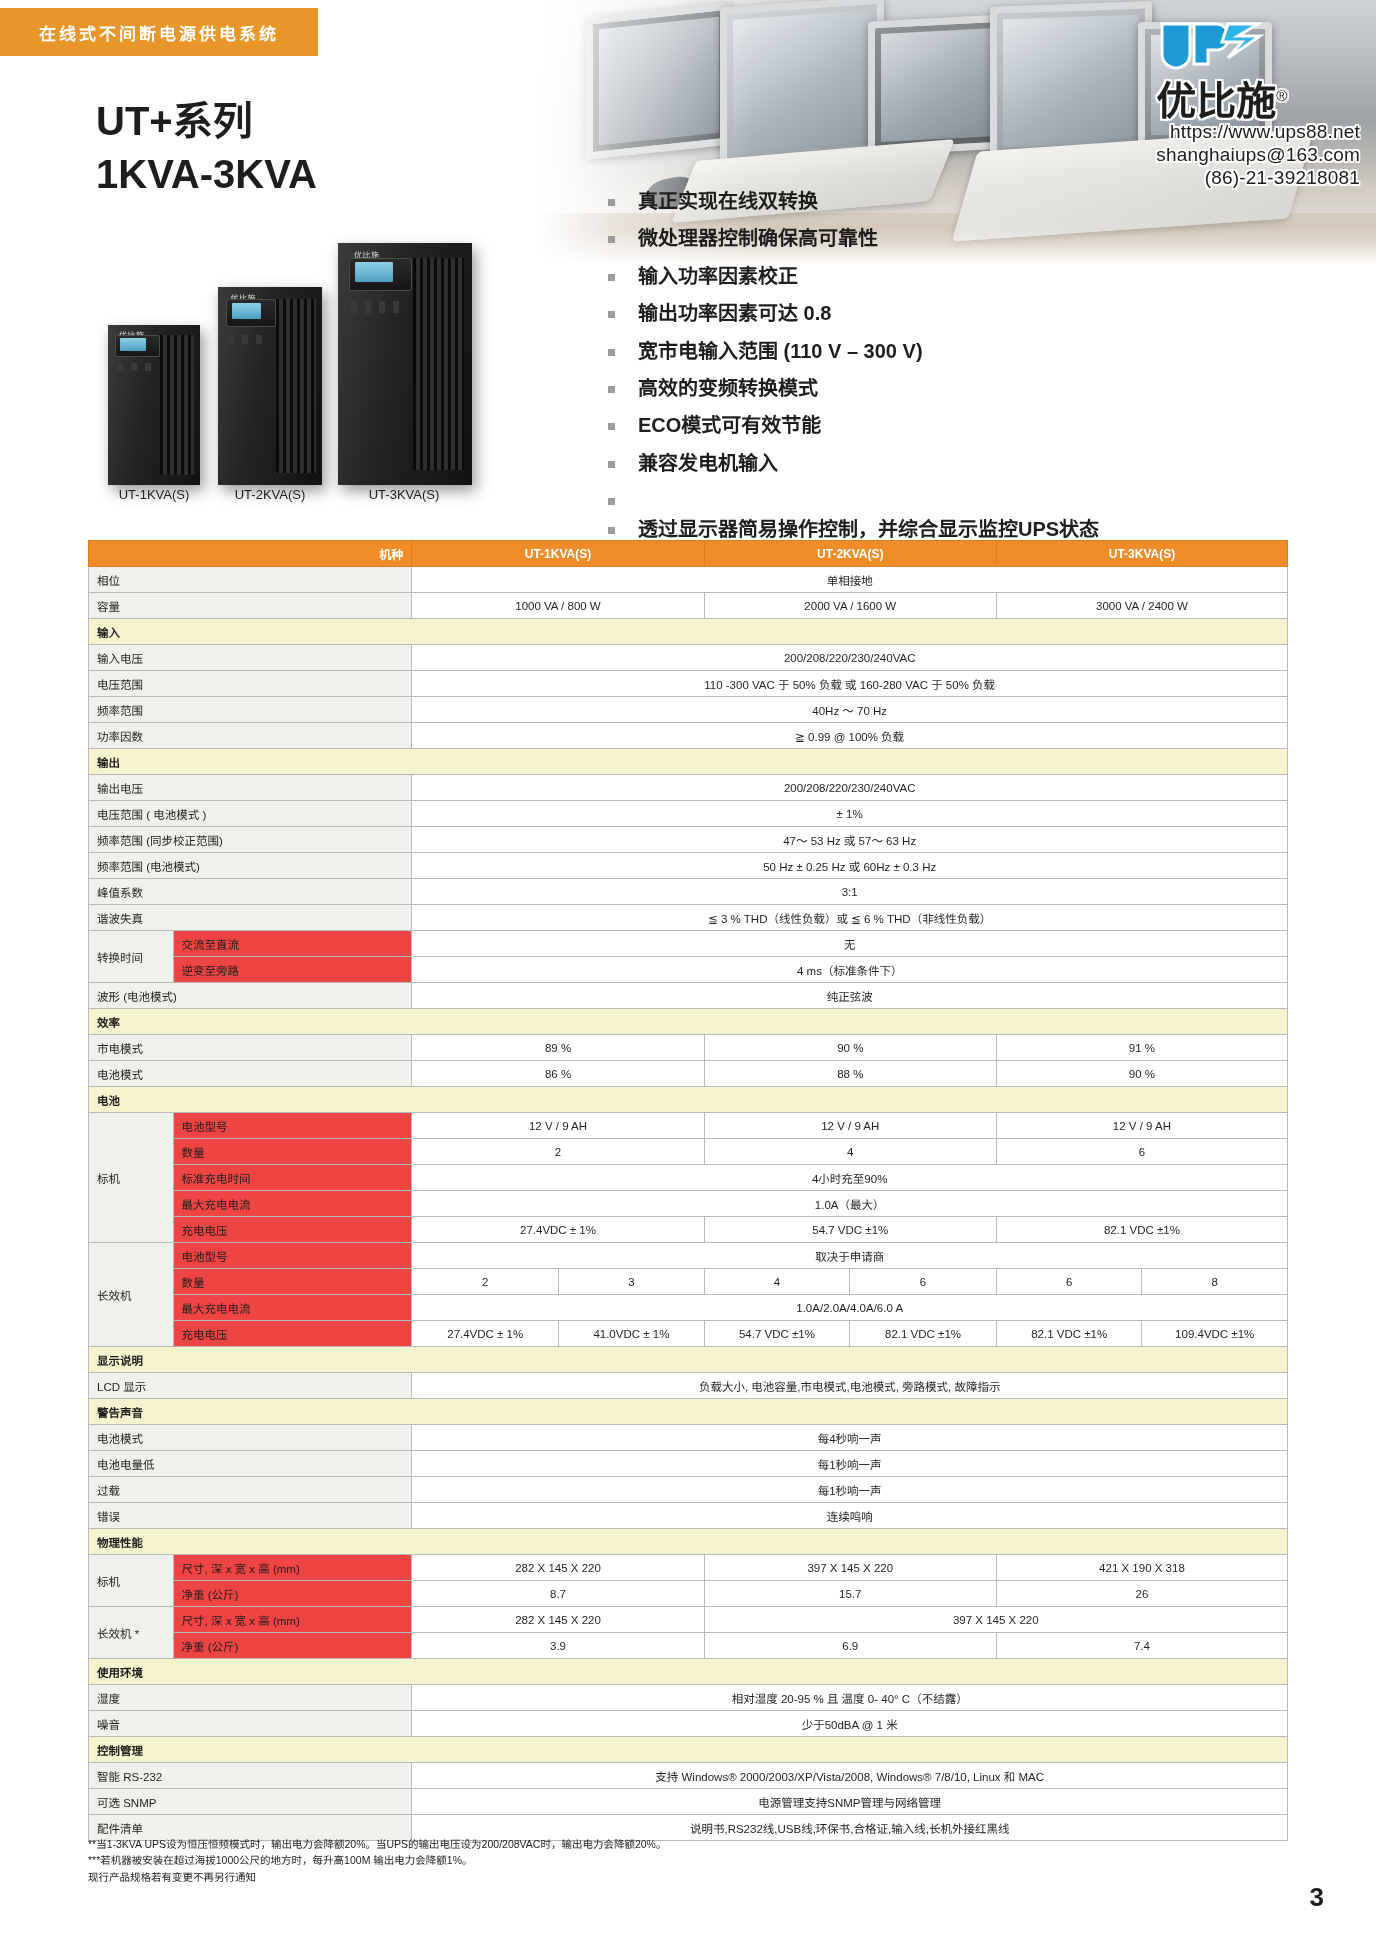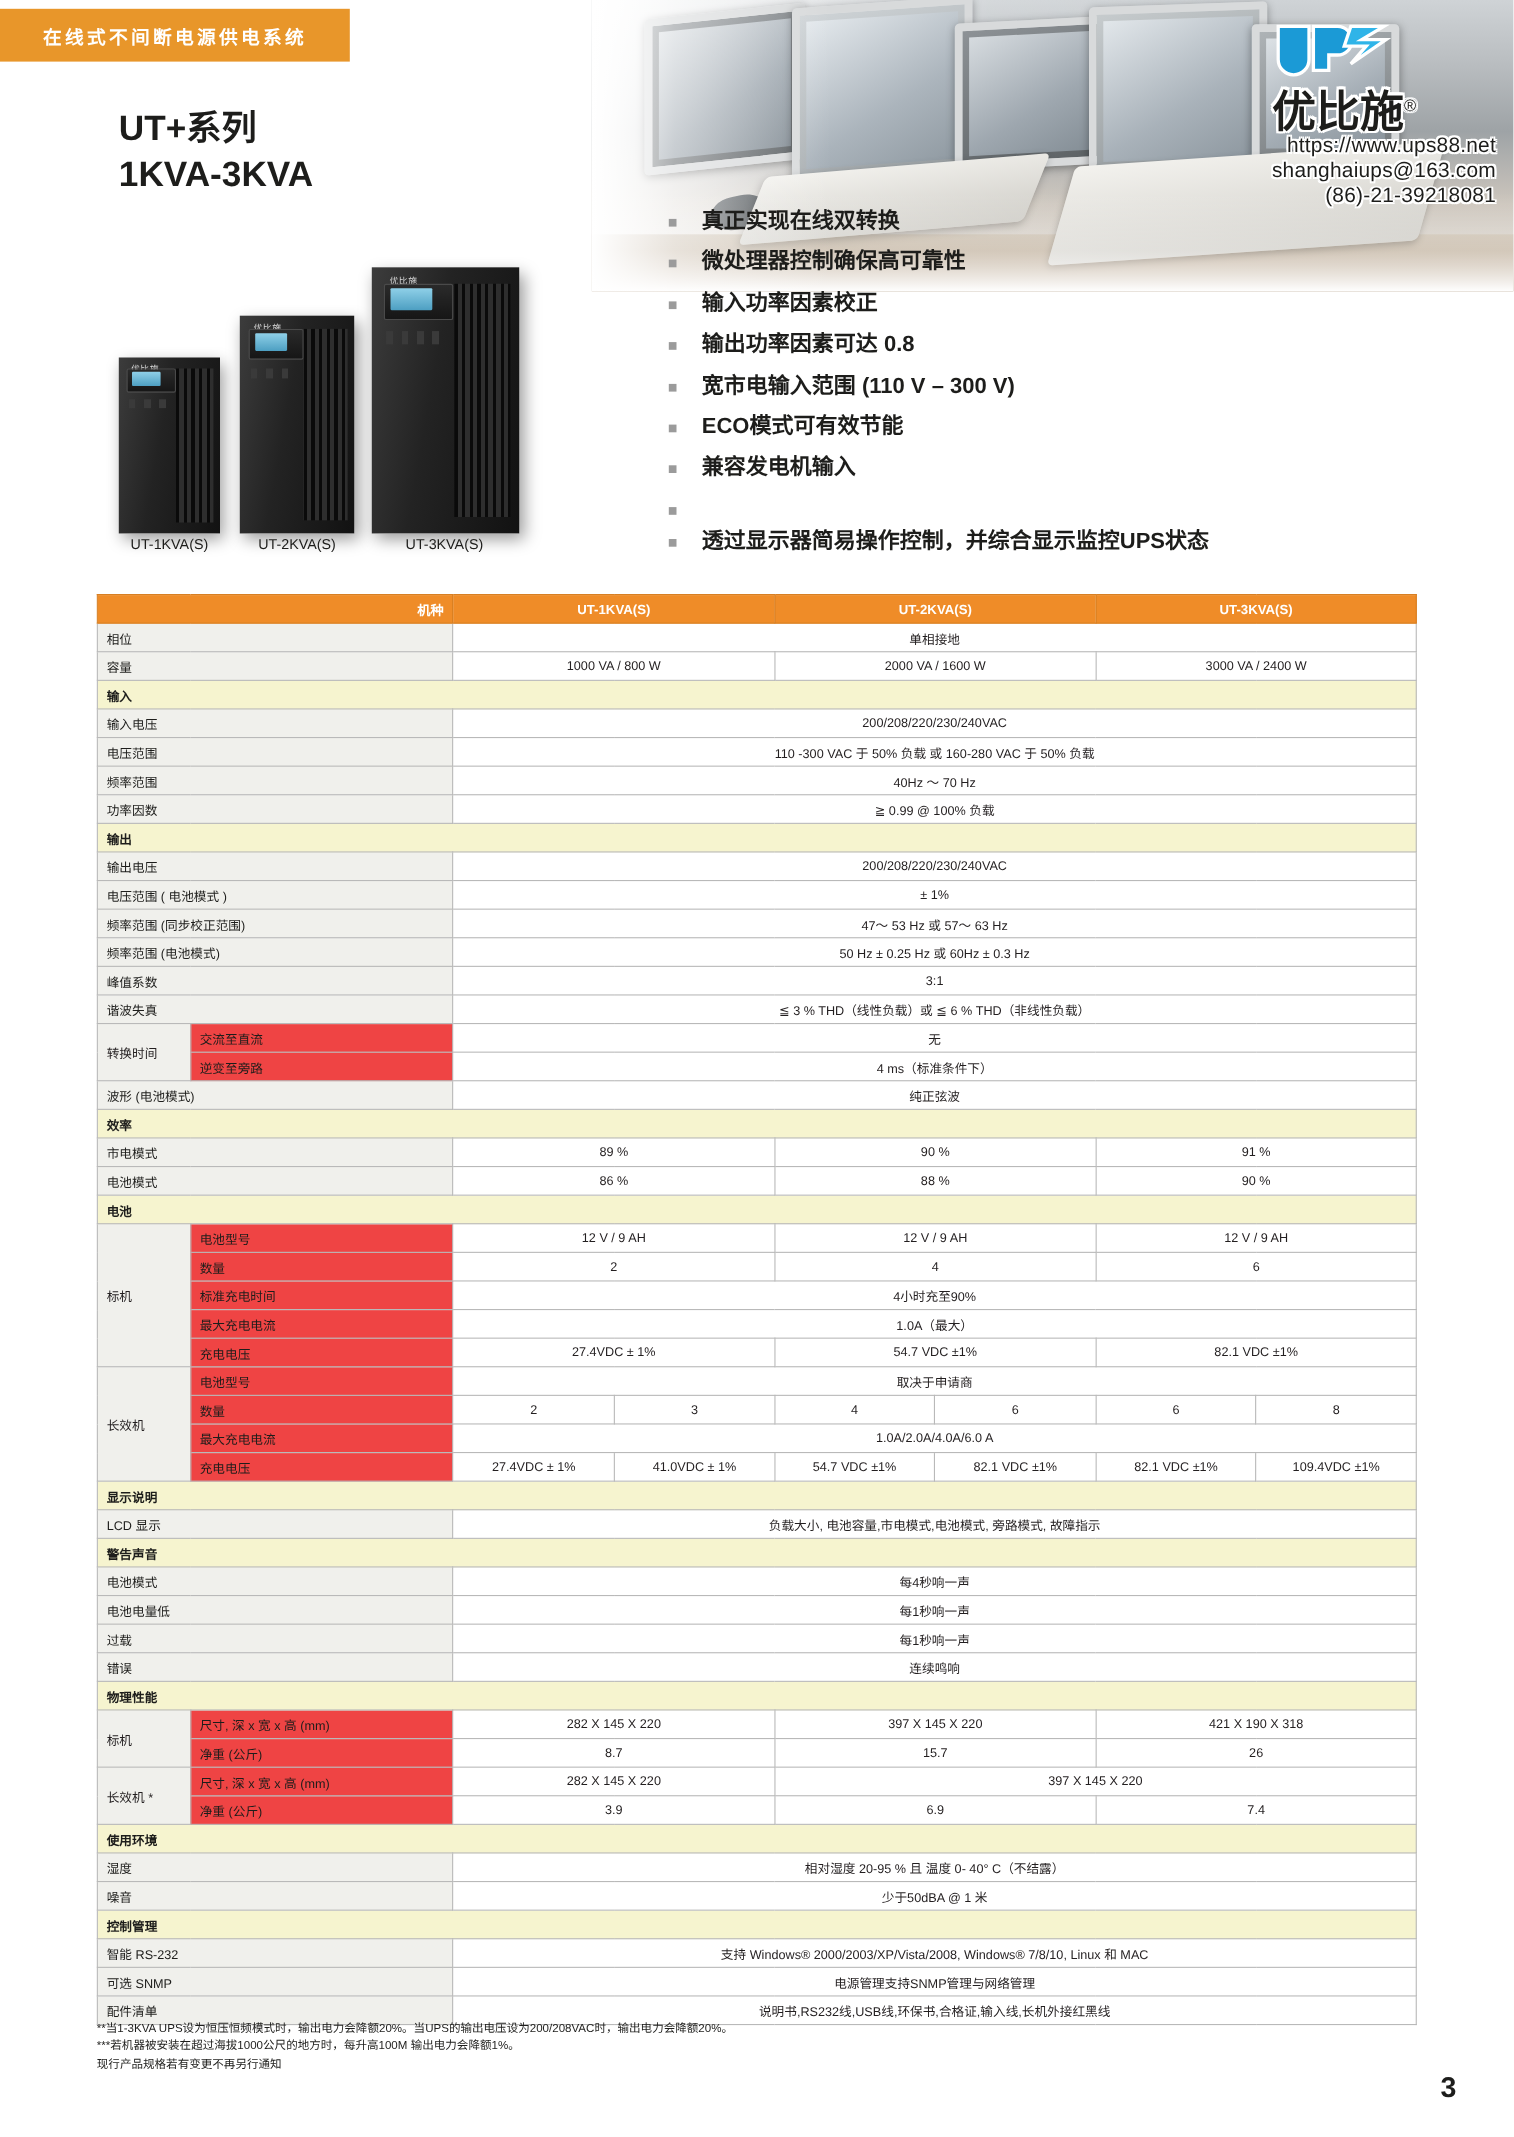--- a/index.html
+++ b/index.html
@@ -50,21 +50,21 @@
     font-size:40px;font-weight:bold;color:#1d1d1b;line-height:.95;
     text-shadow:-2px 0 #fff,2px 0 #fff,0 -2px #fff,0 2px #fff,-2px -2px #fff,2px 2px #fff,2px -2px #fff,-2px 2px #fff;
     position:relative;
   }
   .brand-cn sup{font-size:15px;vertical-align:super;font-weight:normal;}
   .brand-line{
     font-size:19px;font-weight:normal;color:#1d1d1b;line-height:1.22;letter-spacing:.2px;
     text-shadow:-1.6px 0 #fff,1.6px 0 #fff,0 -1.6px #fff,0 1.6px #fff,-1.6px -1.6px #fff,1.6px 1.6px #fff,1.6px -1.6px #fff,-1.6px 1.6px #fff;
   }
 
-  .series-title{position:absolute;left:108px;top:95px;font-size:32px;font-weight:bold;line-height:1.32;color:#1d1d1b;}
+  .series-title{position:absolute;left:96px;top:95px;font-size:40px;font-weight:bold;line-height:1.32;color:#1d1d1b;}
 
   
   .units{position:absolute;left:90px;top:215px;width:430px;height:290px;}
   .unit{position:absolute;background:linear-gradient(100deg,#3c3c3c 0%,#232323 42%,#121212 100%);box-shadow:4px 6px 14px rgba(0,0,0,.4);}
   .unit .panel{position:absolute;left:8%;top:6%;width:46%;height:13%;background:linear-gradient(180deg,#2a2a2a,#161616);border:1px solid #4a4a4a;border-radius:2px;}
   .unit .lcd{position:absolute;left:13%;top:8%;width:28%;height:8%;background:linear-gradient(180deg,#8fd0e8,#4d9fc2);border-radius:1px;}
   .unit .vent{position:absolute;right:6%;top:6%;width:38%;bottom:6%;background:repeating-linear-gradient(90deg,#0a0a0a 0 3px,#2e2e2e 3px 7px);}
   .unit .btns{position:absolute;left:10%;top:24%;width:40%;height:5%;background:repeating-linear-gradient(90deg,#3a3a3a 0 6px,transparent 6px 14px);}
   .unit .logo{position:absolute;left:12%;top:2.5%;font-size:8px;color:#dcdcdc;letter-spacing:.5px;}
   .u1{left:18px;top:110px;width:92px;height:160px;}
@@ -197,20 +197,24 @@
     <div class="feat">
         <span class="sq"></span>
         <span class="txt">输出功率因素可达 0.8</span>
       </div>
     <div class="feat">
         <span class="sq"></span>
         <span class="txt">宽市电输入范围 (110 V – 300 V)</span>
       </div>
     <div class="feat">
         <span class="sq"></span>
+        <span class="txt">高效的变频转换模式</span>
+      </div>
+    <div class="feat">
+        <span class="sq"></span>
         <span class="txt">ECO模式可有效节能</span>
       </div>
     <div class="feat">
         <span class="sq"></span>
         <span class="txt">兼容发电机输入</span>
       </div>
     <div class="feat two">
       <span class="sq"></span>
     </div>
     <div class="feat">

